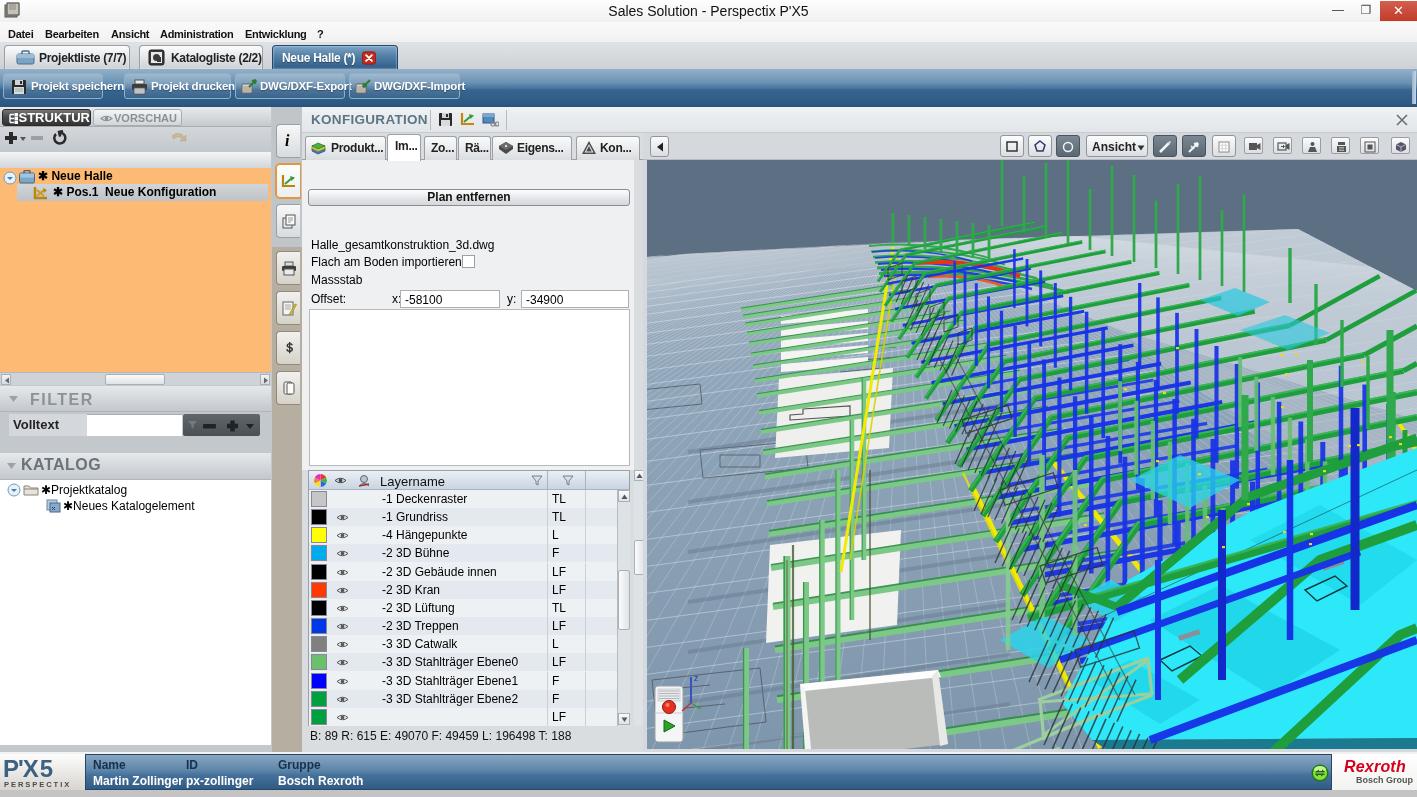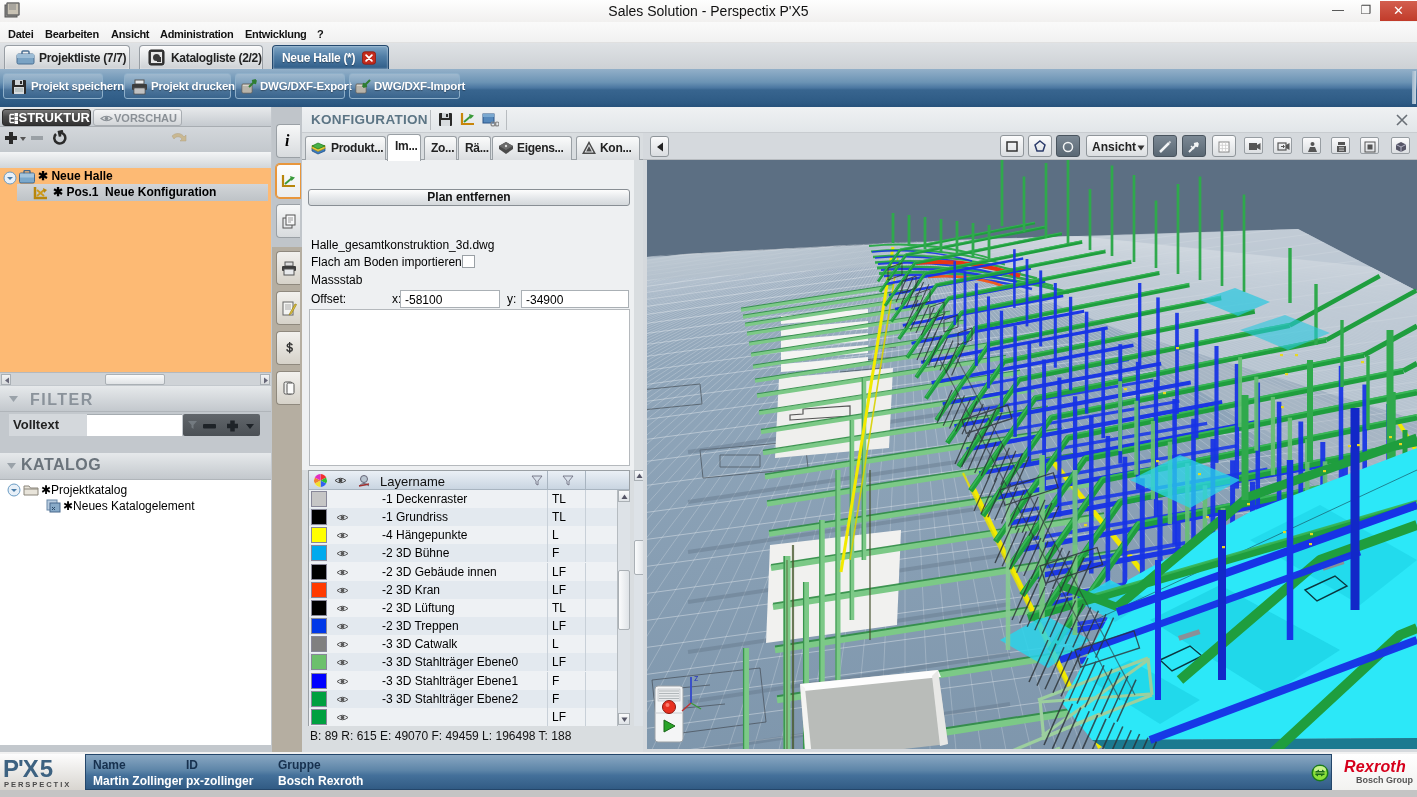--- a/index.html
+++ b/index.html
@@ -114,21 +114,21 @@
       </div>
     <div class="abs doctab" style="left:139px; width:124px;">
       <svg class="abs" style="left:8px;top:3px;" width="17" height="17" viewBox="0 0 17 17">
           <rect x="1" y="1" width="15" height="15" rx="2" fill="#3a3a3a" stroke="#222"></rect>
           <rect x="3" y="3" width="11" height="11" fill="#e8e8e8"></rect>
           <circle cx="8.5" cy="8.5" r="3.5" fill="#3a3a3a"></circle>
           <rect x="9" y="8" width="4" height="5" fill="#3a3a3a"></rect>
         </svg>
       <span class="lbl" style="left:31px;">Katalogliste (2/2)</span>
       </div>
-    <div class="abs doctab" id="tab-active" style="left:272px; width:117px;">
+    <div class="abs doctab" id="tab-active" style="left:272px; width:126px;">
       <span class="lbl" style="left:9px;">Neue Halle (*)</span>
       <svg class="abs" style="left:89px;top:5px;" width="14" height="14" viewBox="0 0 17 16">
           <rect x="0.5" y="0.5" width="16" height="15" rx="3" fill="#c42b1c" stroke="#8a1a10"></rect>
           <path d="M5 4.5 L12 11.5 M12 4.5 L5 11.5" stroke="#fff" stroke-width="2.2" stroke-linecap="round"></path>
         </svg>
     </div>
   </div>
   <div id="toolbar" class="abs">
     <div class="abs tbtn" style="left:3px; width:100px;">
       <svg class="abs" style="left:7px;top:5px;" width="16" height="16" viewBox="0 0 16 16">

